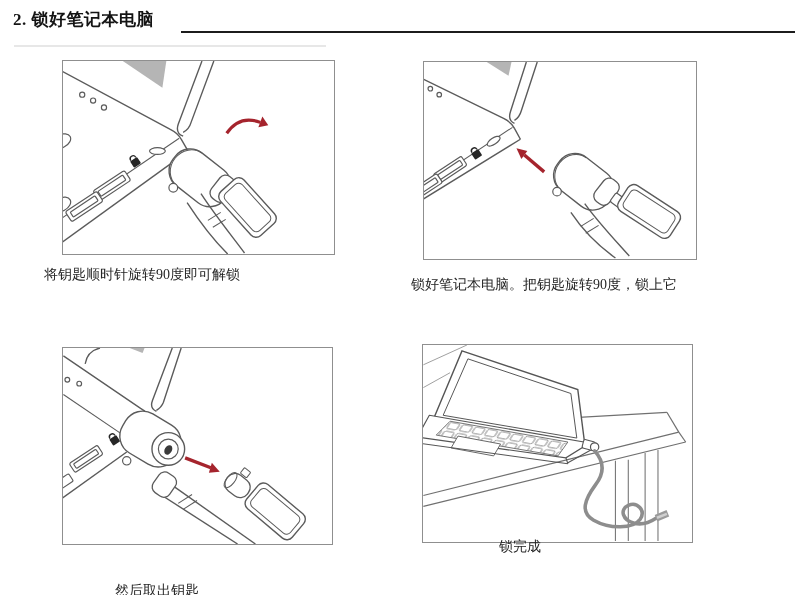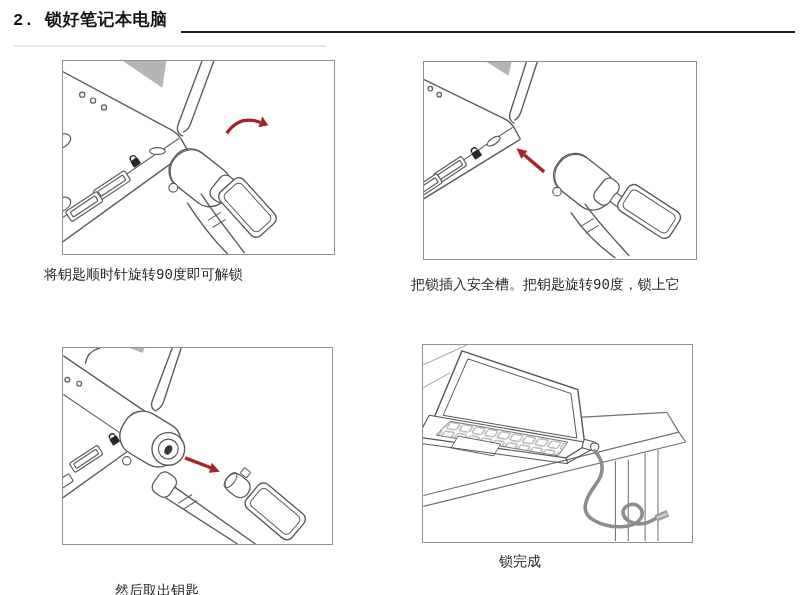--- a/index.html
+++ b/index.html
@@ -1,32 +1,32 @@
 <!DOCTYPE html>
 <html><head>
 <meta charset="utf-8">
 <style>
   html,body{margin:0;padding:0;background:#fff}
   .page{position:relative;width:800px;height:595px;background:#ffffff;overflow:hidden;
-        font-family:Liberation Mono, monospace}
+        font-family:Liberation Serif, serif}
   .title{position:absolute;left:13px;top:8px;font-size:17px;font-weight:700;color:#141414;
          letter-spacing:.5px;white-space:nowrap}
   .rule-dark{position:absolute;left:181px;top:31px;width:614px;height:2px;background:#1c1c1c}
   .rule-faint{position:absolute;left:14px;top:45px;width:312px;height:2px;background:#e7e7e7}
   .panel{position:absolute;background:#fff;border:1px solid #8f8f8f;box-sizing:border-box}
   .panel svg{display:block;width:100%;height:100%}
   #p1{left:62px;top:60px;width:273px;height:195px}
   #p2{left:423px;top:61px;width:274px;height:199px}
   #p3{left:62px;top:347px;width:271px;height:198px}
   #p4{left:422px;top:344px;width:271px;height:199px}
   .caption{position:absolute;font-size:14px;color:#262626;white-space:nowrap;font-weight:500}
   #c1{left:44px;top:266px}
   #c2{left:411px;top:276px}
   #c3{left:115px;top:582px}
-  #c4{left:499px;top:553px}
+  #c4{left:499px;top:538px}
 </style>
 </head>
 <body>
 
 <div class="page">
 
   <div class="title">2. 锁好笔记本电脑</div>
   <div class="rule-dark"></div>
   <div class="rule-faint"></div>
 
@@ -154,21 +154,21 @@
         <g transform="translate(197,141) rotate(36)">
             <rect x="-8" y="-5.5" width="16" height="11" rx="2" fill="#fff" stroke="#5b5b5b" stroke-width="1.2"></rect>
           </g>
         <g transform="translate(227,151) rotate(33)">
           <rect x="-31" y="-15.5" width="62" height="31" rx="7" fill="#fff" stroke="#5b5b5b" stroke-width="1.4"></rect>
           <rect x="-26.5" y="-11" width="53" height="22" rx="5" fill="none" stroke="#5b5b5b" stroke-width="1"></rect>
         </g>
       </g>
     </svg>
   </div>
-  <div class="caption" id="c2">把锁插入安全槽。把钥匙旋转90度，锁上它</div>
+  <div class="caption" id="c2">锁好笔记本电脑。把钥匙旋转90度，锁上它</div>
 
   <div class="panel" id="p3">
     <svg viewBox="0 0 271 198">
       <polygon points="67,0 82,0 80,5" fill="#b5b5b5"></polygon>
       <g fill="none" stroke="#5b5b5b" stroke-width="1.4">
         <path d="M22,16 Q24,3 37,0" stroke-width="1.3"></path>
         <path d="M110,0 L90,53 Q87,61 94,64"></path>
         <path d="M119,0 L101,55 Q99,60 94,63"></path>
       </g>
       <g>

